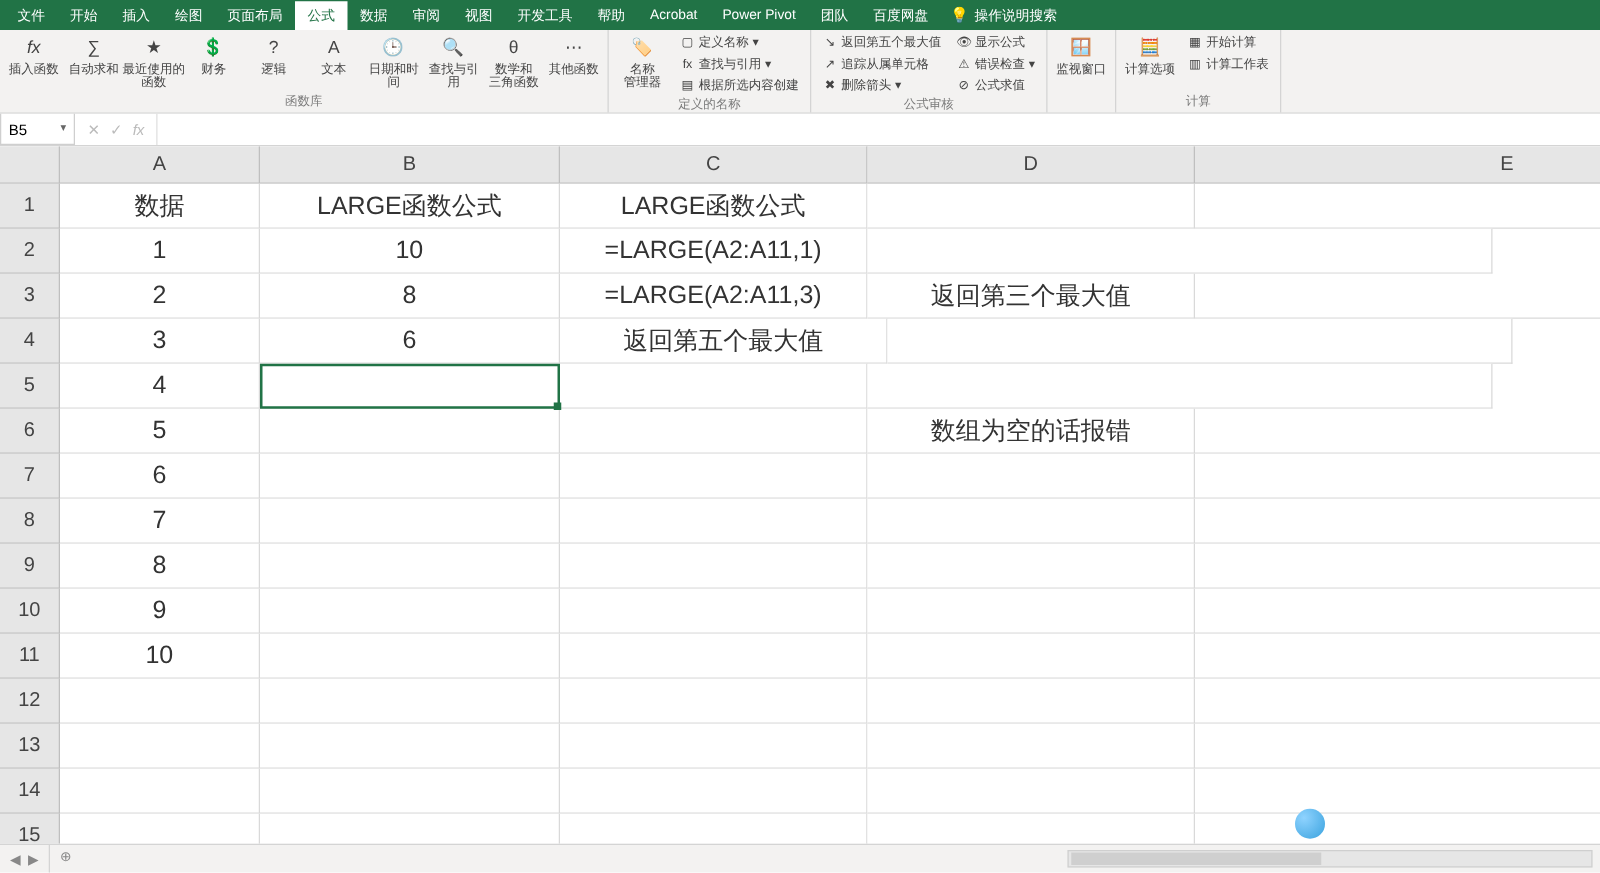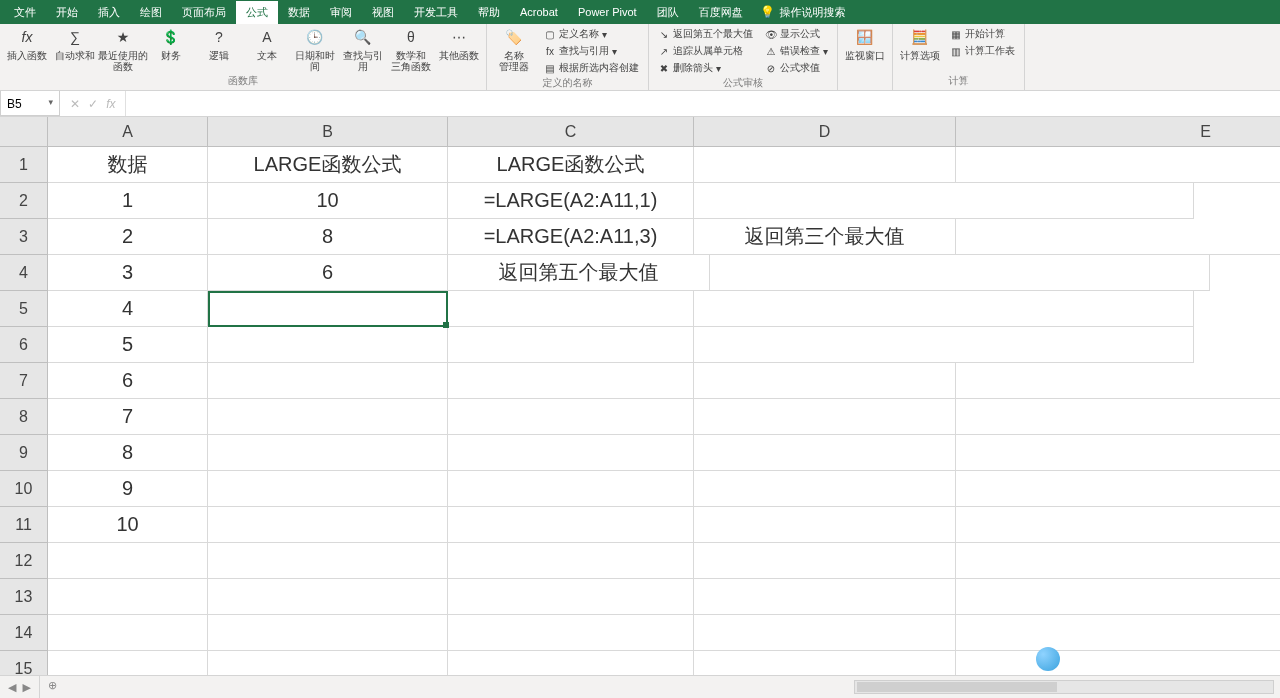--- a/index.html
+++ b/index.html
@@ -522,20 +522,21 @@
       <div class="row" style="height: 36px;">
         <div class="cell" style="width: 160px;">4</div>
         <div class="cell" style="width: 240px;"></div>
         <div class="cell" style="width: 246px;"></div>
         <div class="cell" style="width: 500px;"></div>
       </div>
       <div class="row" style="height: 36px;">
         <div class="cell" style="width: 160px;">5</div>
         <div class="cell" style="width: 240px;"></div>
         <div class="cell" style="width: 246px;"></div>
+        <div class="cell" style="width: 262px;">数组为空的话报错</div>
         <div class="cell" style="width: 500px;"></div>
       </div>
       <div class="row" style="height: 36px;">
         <div class="cell" style="width: 160px;">6</div>
         <div class="cell" style="width: 240px;"></div>
         <div class="cell" style="width: 246px;"></div>
         <div class="cell" style="width: 262px;"></div>
         <div class="cell" style="width: 500px;"></div>
       </div>
       <div class="row" style="height: 36px;">

